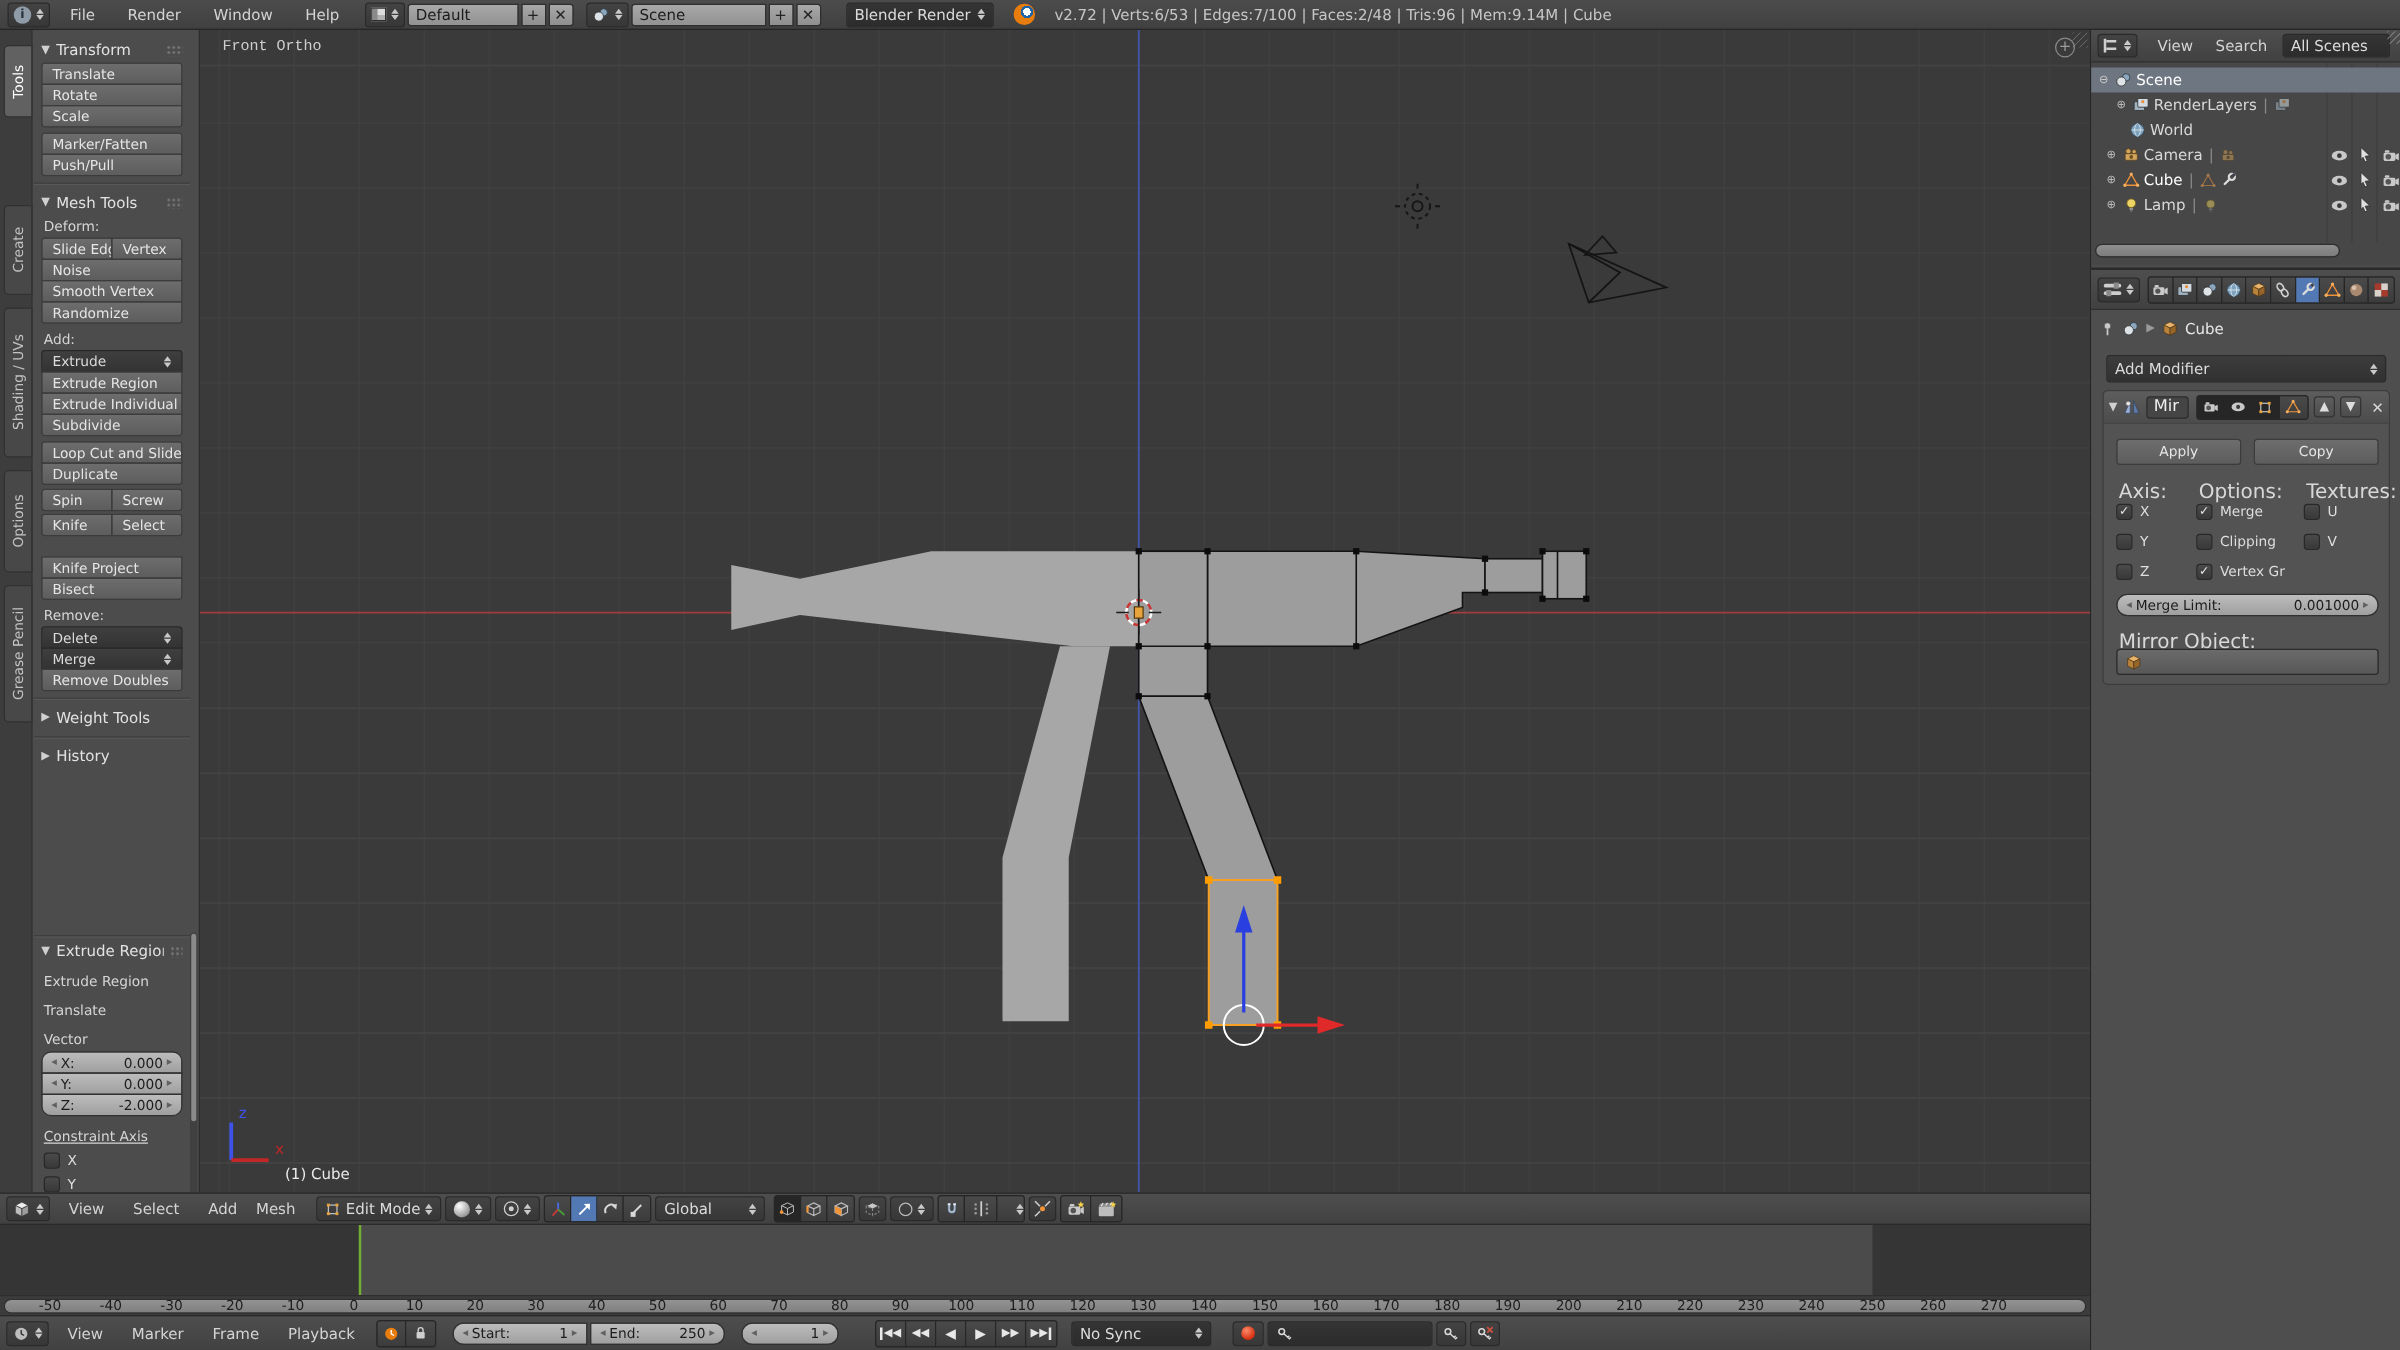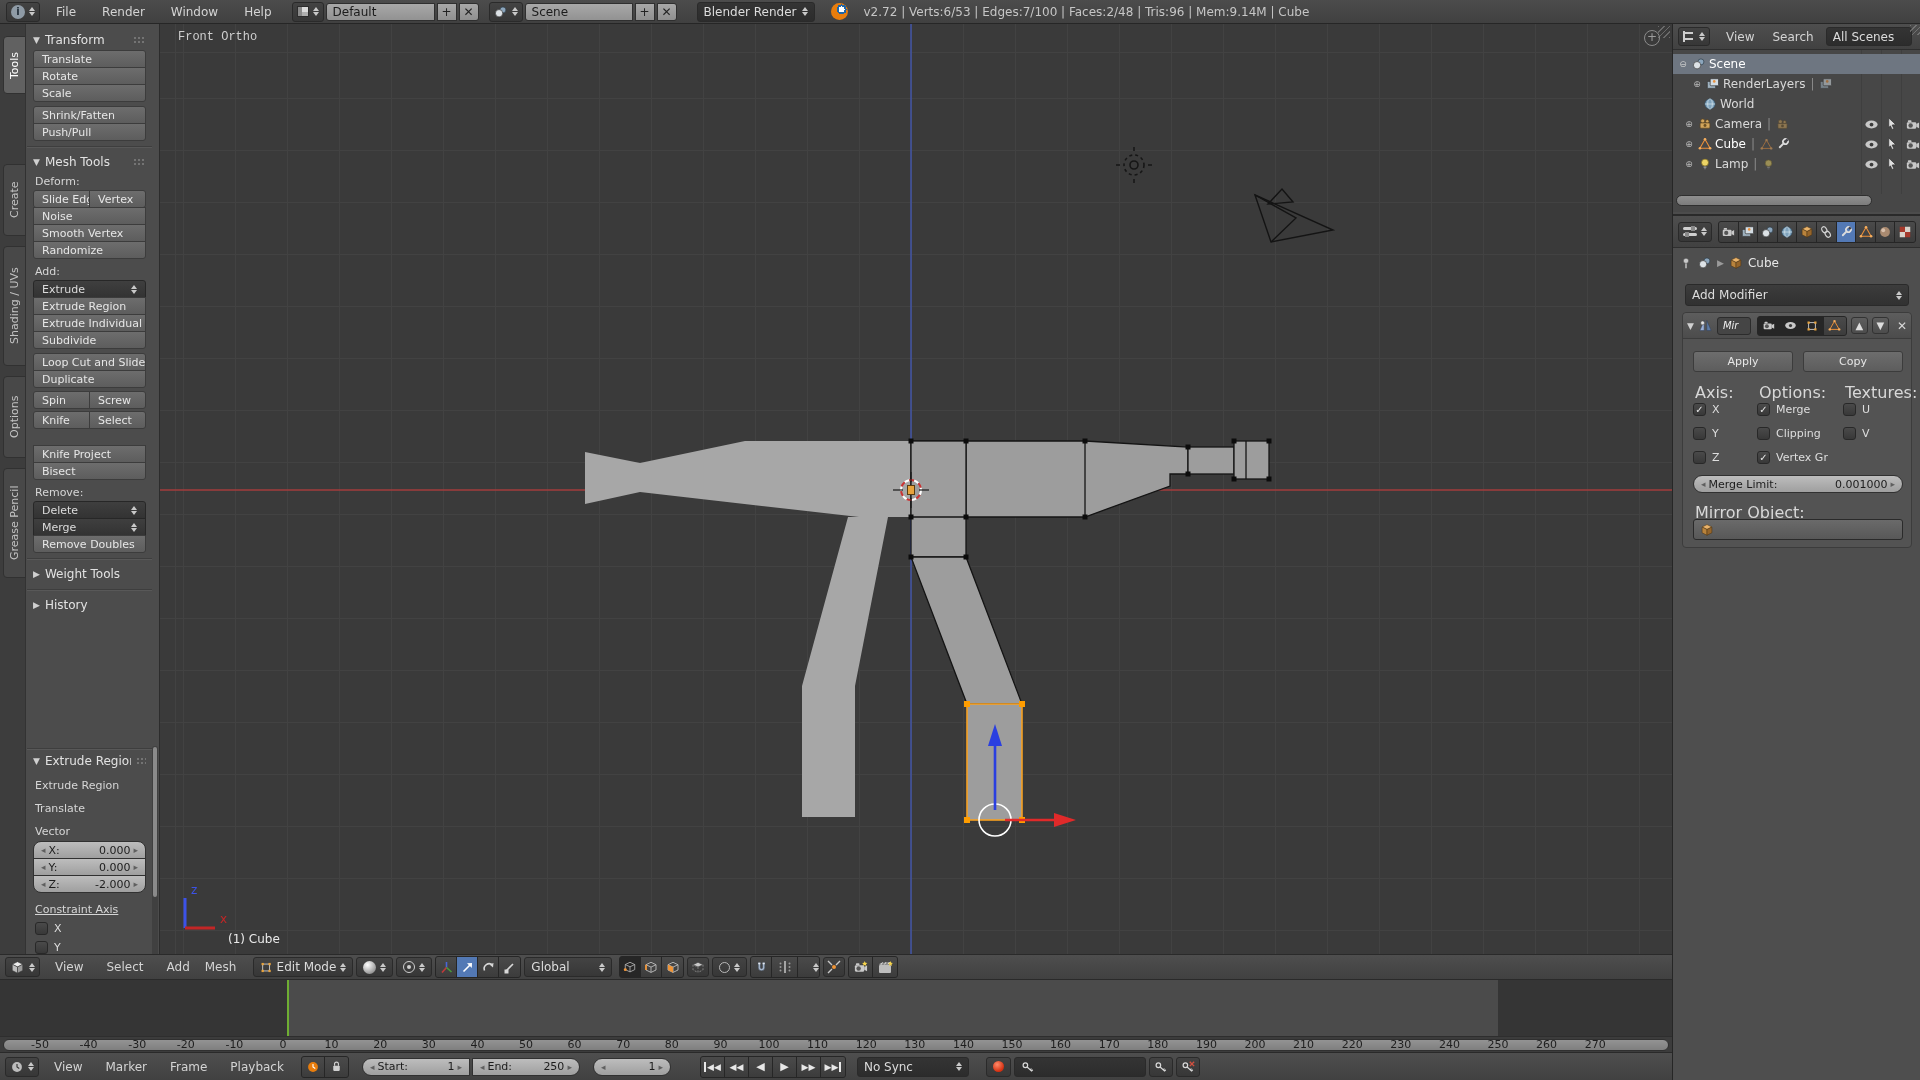--- a/index.html
+++ b/index.html
@@ -85,21 +85,21 @@
   .out-hdr{display:flex;align-items:center;gap:4px;height:26px;background:linear-gradient(#4e4e4e,#414141);border-bottom:1px solid #2e2e2e;padding:0 5px;}
   .orow{position:absolute;left:0;width:248px;height:20px;display:flex;align-items:center;gap:3px;padding-left:4px;font-size:12px;color:#d9d9d9;}
   .orow.sel{background:#6e7681;color:#fff;}
   .ocols{position:absolute;right:0;top:26px;width:60px;height:144px;display:flex;}
   .ocols i{display:block;width:20px;border-left:1px solid #3f3f3f;}
   .oscroll{position:absolute;left:3px;bottom:6px;width:196px;height:11px;background:linear-gradient(#8f8f8f,#7c7c7c);border:1px solid #2f2f2f;border-radius:6px;}
   .props{position:absolute;left:0;top:190px;width:248px;height:866px;background:#4e4e4e;border-top:2px solid #2a2a2a;}
   .props-hdr{display:flex;align-items:center;gap:6px;height:32px;background:linear-gradient(#4e4e4e,#414141);border-bottom:1px solid #2e2e2e;padding:0 5px;}
   .modbox{position:absolute;left:9px;top:96px;width:230px;height:236px;background:#535353;border:1px solid #3c3c3c;border-radius:4px;}
   .modhdr{display:flex;align-items:center;gap:4px;height:26px;background:linear-gradient(#5d5d5d,#4c4c4c);border-bottom:1px solid #3c3c3c;border-radius:4px 4px 0 0;padding:0 4px;}
-  .namefld{display:flex;align-items:center;height:18px;padding:0 5px;background:#454545;border:1px solid #2c2c2c;border-radius:3px;color:#efefef;font-size:10px;width:34px;font-style:italic;}
+  .namefld{display:flex;align-items:center;height:18px;padding:0 5px;background:#454545;border:1px solid #2c2c2c;border-radius:3px;color:#efefef;font-size:13px;width:34px;}
   .minib{width:17px;height:17px;display:flex;align-items:center;justify-content:center;background:linear-gradient(#5e5e5e,#4c4c4c);border:1px solid #333;border-radius:3px;color:#ddd;font-size:10px;}
   .collbl{position:absolute;color:#d8d8d8;font-size:16px;}
 </style>
 </head>
 <body>
 
 <div class="window">
 
   <svg width="0" height="0" style="position:absolute">
     <defs>
@@ -231,21 +231,21 @@
     <span class="menu-txt" style="margin-left:16px;">Window</span>
     <span class="menu-txt" style="margin-left:16px;">Help</span>
 
     <div class="hbtn" style="margin-left:14px;padding:0 4px;">
       <span style="display:inline-block;width:12px;height:11px;background:#dcdcdc;box-shadow:inset 4px 0 0 #8a8a8a, inset 0 -4px 0 #b0b0b0;border:1px solid #2d2d2d;"></span>
       <span class="ud">
           <i class="up"></i>
           <i class="dn"></i>
         </span>
     </div>
-    <div class="fld-lt" style="width:109px;border-radius:3px 0 0 3px;">
+    <div class="fld-lt" style="width:89px;border-radius:3px 0 0 3px;">
         <span>Default</span>
       </div>
     <div class="sq-btn">+</div>
     <div class="sq-btn" style="border-radius:0 3px 3px 0;">✕</div>
 
     <div class="hbtn" style="margin-left:8px;padding:0 4px;">
       <svg width="14" height="14">
           <use href="#i-balls"></use>
         </svg>
       <span class="ud">
@@ -378,21 +378,21 @@
       <div class="shelf-body">
         <div class="hdr">
             <span class="tri">▼</span>
             <span>Transform</span>
             <span class="dots"></span>
           </div>
         <div class="btn stk-top">Translate</div>
         <div class="btn stk">Rotate</div>
         <div class="btn stk-bot">Scale</div>
         <div style="height:4px;"></div>
-        <div class="btn stk-top">Shrink/Fatten</div>
+        <div class="btn stk-top">Marker/Fatten</div>
         <div class="btn stk-bot">Push/Pull</div>
 
         <div class="panel-sep"></div>
         <div class="hdr">
             <span class="tri">▼</span>
             <span>Mesh Tools</span>
             <span class="dots"></span>
           </div>
         <div class="lbl" style="margin:3px 0 2px 2px;">Deform:</div>
         <div class="split">

